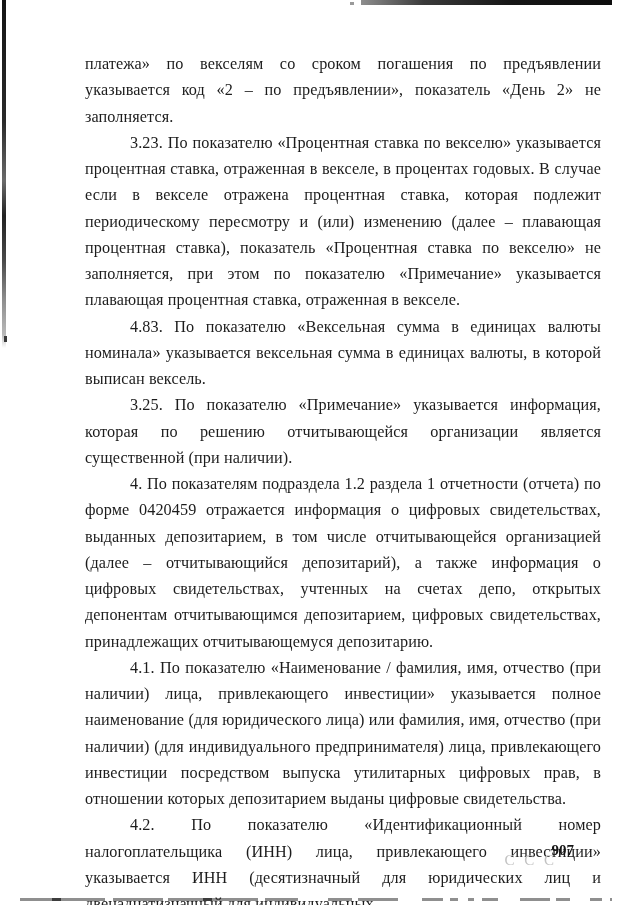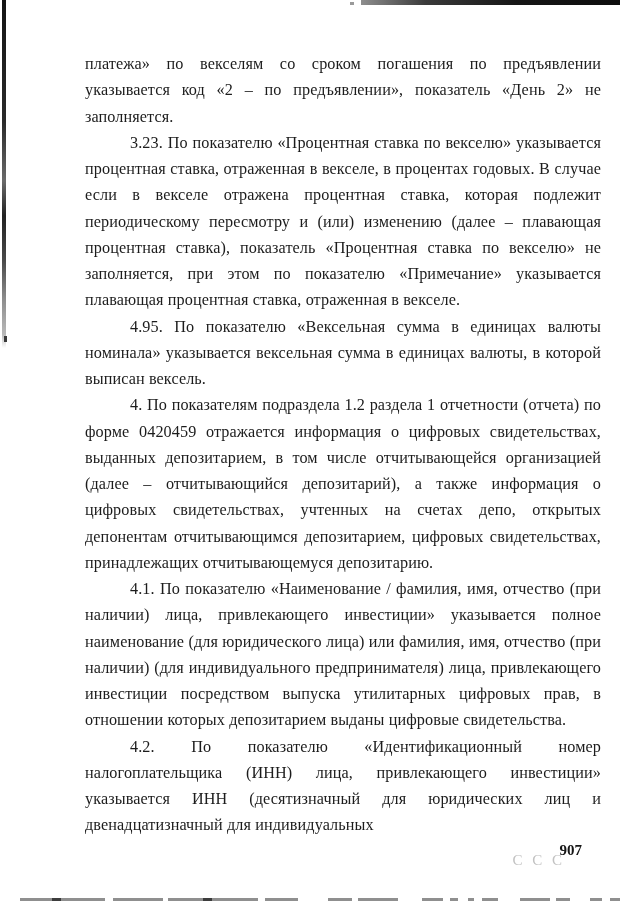--- a/index.html
+++ b/index.html
@@ -7,21 +7,20 @@
     padding: 0;
     background: #ffffff;
   }
   .page {
     position: relative;
     width: 612px;
     height: 905px;
     background: #ffffff;
     overflow: hidden;
     font-family: "Liberation Serif", "DejaVu Serif", serif;
-    padding-left: 8px;
   }
 
   
   .textblock {
     position: absolute;
     top: 51px;
     left: 85px;
     width: 516px;
     font-size: 16.2px;
     line-height: 26.25px;
@@ -123,21 +122,22 @@
   <div class="artifact artifact-top-dot"></div>
   <div class="artifact artifact-top"></div>
   <div class="artifact artifact-right"></div>
   <div class="artifact artifact-bottom"></div>
   <div class="artifact artifact-bottom-dot1"></div>
   <div class="artifact artifact-bottom-dot2"></div>
 
   <div class="textblock">
     <p class="para noindent">платежа» по векселям со сроком погашения по предъявлении указывается код «2 – по предъявлении», показатель «День 2» не заполняется.</p>
     <p class="para">3.23. По показателю «Процентная ставка по векселю» указывается процентная ставка, отраженная в векселе, в процентах годовых. В случае если в векселе отражена процентная ставка, которая подлежит периодическому пересмотру и (или) изменению (далее – плавающая процентная ставка), показатель «Процентная ставка по векселю» не заполняется, при этом по показателю «Примечание» указывается плавающая процентная ставка, отраженная в векселе.</p>
-    <p class="para">4.95. По показателю «Вексельная сумма в единицах валюты номинала» указывается вексельная сумма в единицах валюты, в которой выписан вексель.</p>
+    <p class="para">4.83. По показателю «Вексельная сумма в единицах валюты номинала» указывается вексельная сумма в единицах валюты, в которой выписан вексель.</p>
+    <p class="para">3.25. По показателю «Примечание» указывается информация, которая по решению отчитывающейся организации является существенной (при наличии).</p>
     <p class="para">4. По показателям подраздела 1.2 раздела 1 отчетности (отчета) по форме 0420459 отражается информация о цифровых свидетельствах, выданных депозитарием, в том числе отчитывающейся организацией (далее – отчитывающийся депозитарий), а также информация о цифровых свидетельствах, учтенных на счетах депо, открытых депонентам отчитывающимся депозитарием, цифровых свидетельствах, принадлежащих отчитывающемуся депозитарию.</p>
     <p class="para">4.1. По показателю «Наименование / фамилия, имя, отчество (при наличии) лица, привлекающего инвестиции» указывается полное наименование (для юридического лица) или фамилия, имя, отчество (при наличии) (для индивидуального предпринимателя) лица, привлекающего инвестиции посредством выпуска утилитарных цифровых прав, в отношении которых депозитарием выданы цифровые свидетельства.</p>
     <p class="para">4.2. По показателю «Идентификационный номер налогоплательщика (ИНН) лица, привлекающего инвестиции» указывается ИНН (десятизначный для юридических лиц и двенадцатизначный для индивидуальных</p>
   </div>
 
   <div class="pageno-wrap">
     <span class="stamp">С С С</span>
     <span class="pageno">907</span>
   </div>
 

